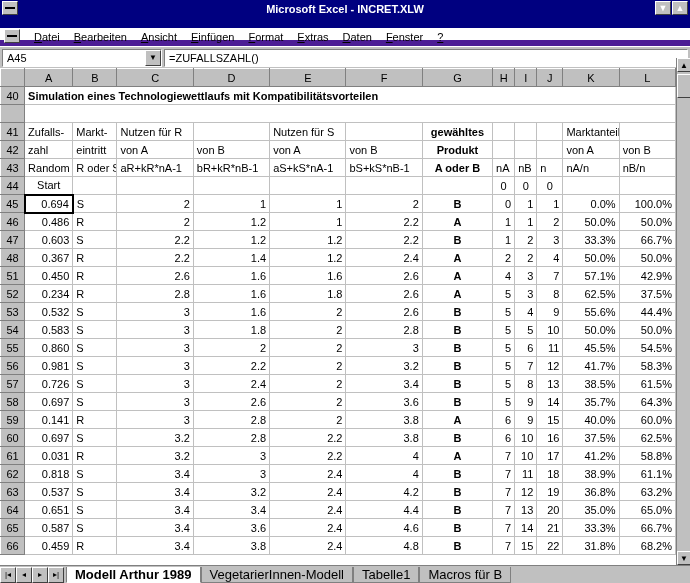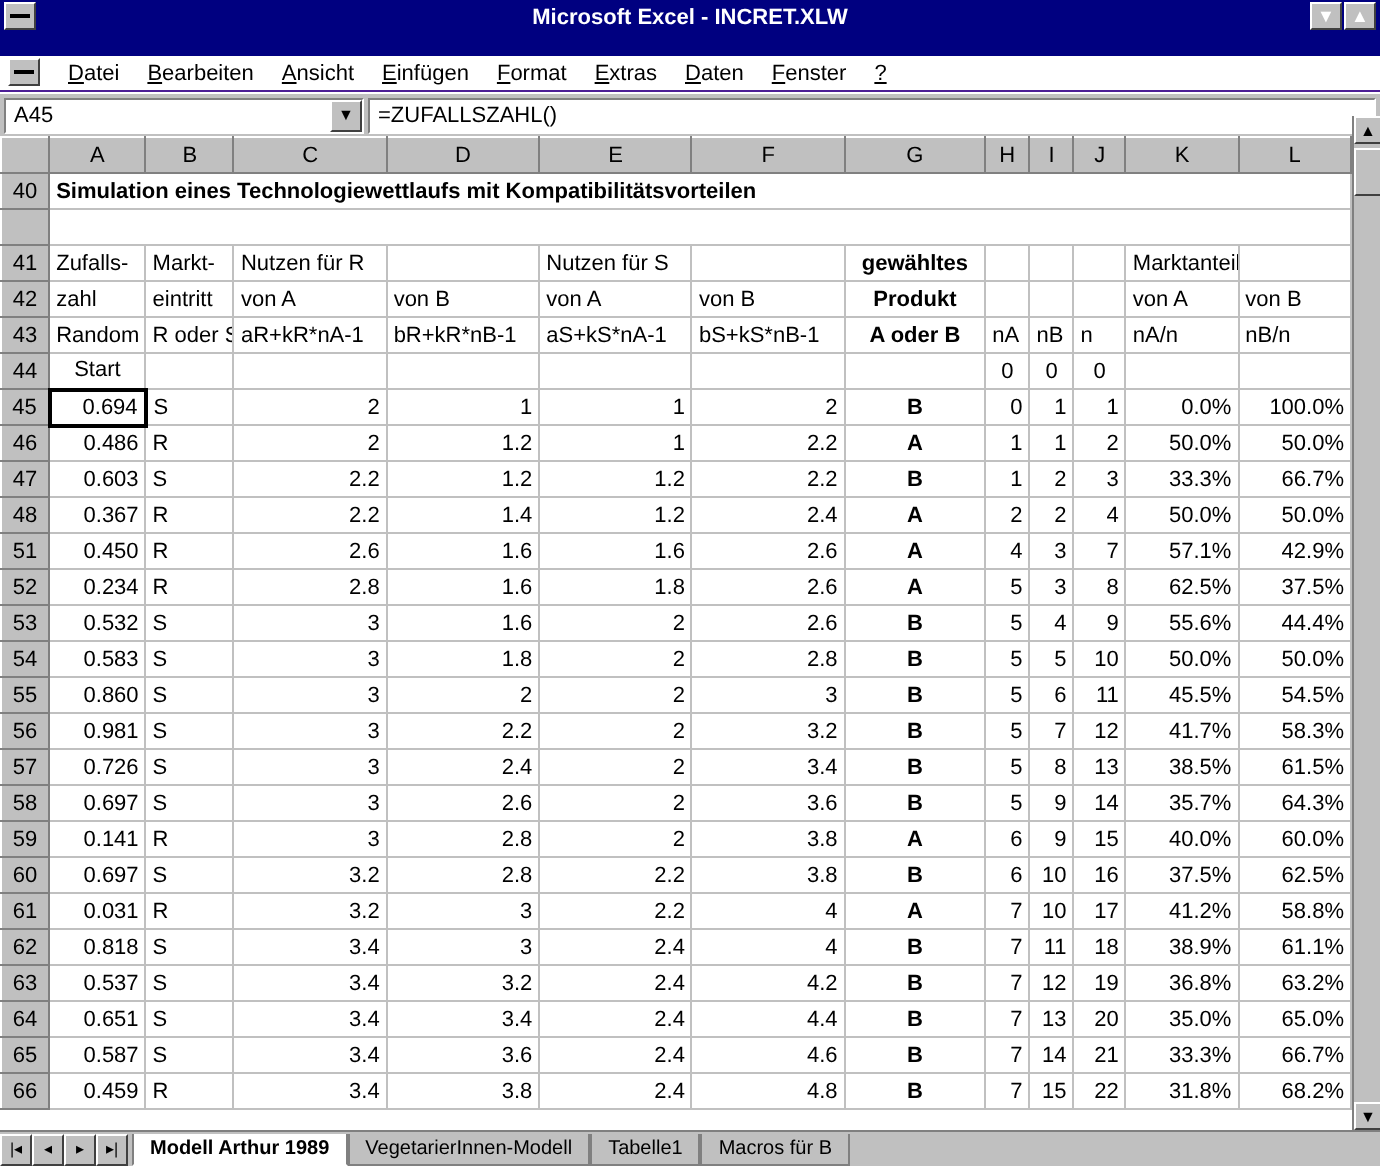--- a/index.html
+++ b/index.html
@@ -33,41 +33,41 @@
   .titlebar .minmax { position:absolute; right:2px; top:1px; display:flex; gap:1px;}
   .titlebar .minmax div {
     width:16px;height:14px;background:#c0c0c0;
     border:1px solid #fff;border-right-color:#404040;border-bottom-color:#404040;
     font-size:9px;display:flex;align-items:center;justify-content:center;
   }
   .menubar {
     background:#fff;
     height:18px; line-height:18px;
     padding:0 4px;
-    border-bottom:1px solid #4c1d95;
+    border-bottom:6px solid #4c1d95;
     display:flex; gap:14px;
   }
   .menubar .sysbox2 {
     width:16px;height:14px;margin-top:1px;
     background:#c0c0c0;border:1px solid #fff;
     border-right-color:#404040;border-bottom-color:#404040;
     display:flex;align-items:center;justify-content:center;
   }
   .menubar .sysbox2 .dash{width:10px;height:2px;background:#000;}
   .menu-item { cursor:default; }
   .menu-item u { text-decoration: underline; }
   .formulabar {
     background:#c0c0c0;
     height:22px;
     border-top:1px solid #fff;
     display:flex;align-items:center;
     padding:0 2px;gap:2px;
   }
   .namebox {
-    width:180px;height:18px;background:#fff;
+    width:160px;height:18px;background:#fff;
     border:1px solid #808080;border-right-color:#fff;border-bottom-color:#fff;
     display:flex;align-items:center;
   }
   .namebox .txt{flex:1;padding:0 4px;}
   .namebox .dd{
     width:16px;height:16px;background:#c0c0c0;
     border:1px solid #fff;border-right-color:#404040;border-bottom-color:#404040;
     display:flex;align-items:center;justify-content:center;font-size:8px;
   }
   .formula {
@@ -120,21 +120,21 @@
   .tabnav div{
     width:16px;height:16px;background:#c0c0c0;
     border:1px solid #fff;border-right-color:#404040;border-bottom-color:#404040;
     display:flex;align-items:center;justify-content:center;font-size:8px;
   }
   .tabs{display:flex;margin-left:2px;}
   .tab{
     padding:0 8px;height:16px;line-height:15px;
     background:#c0c0c0;border:1px solid #808080;
     border-top:none;position:relative;
-    font-size:10px;
+    font-size:13px;
   }
   .tab.active{background:#fff;font-weight:bold;border-bottom-color:#fff;}
   .hscroll{flex:1;}
   .vscroll{
     position:absolute;right:0;top:58px;width:14px;bottom:18px;
     background:#c0c0c0;border-left:1px solid #808080;
   }
   .vscroll .btn{
     width:14px;height:14px;background:#c0c0c0;
     border:1px solid #fff;border-right-color:#404040;border-bottom-color:#404040;

